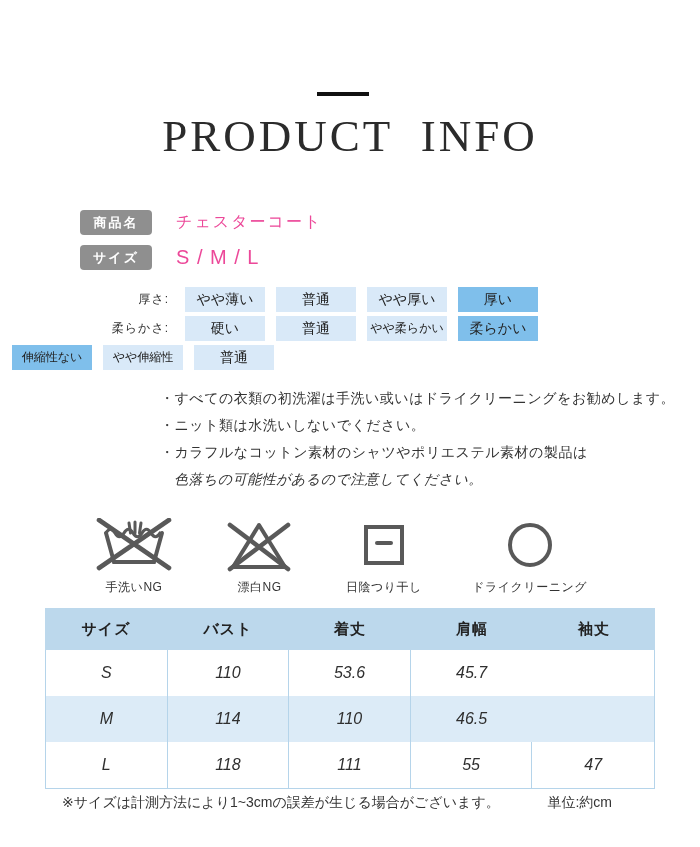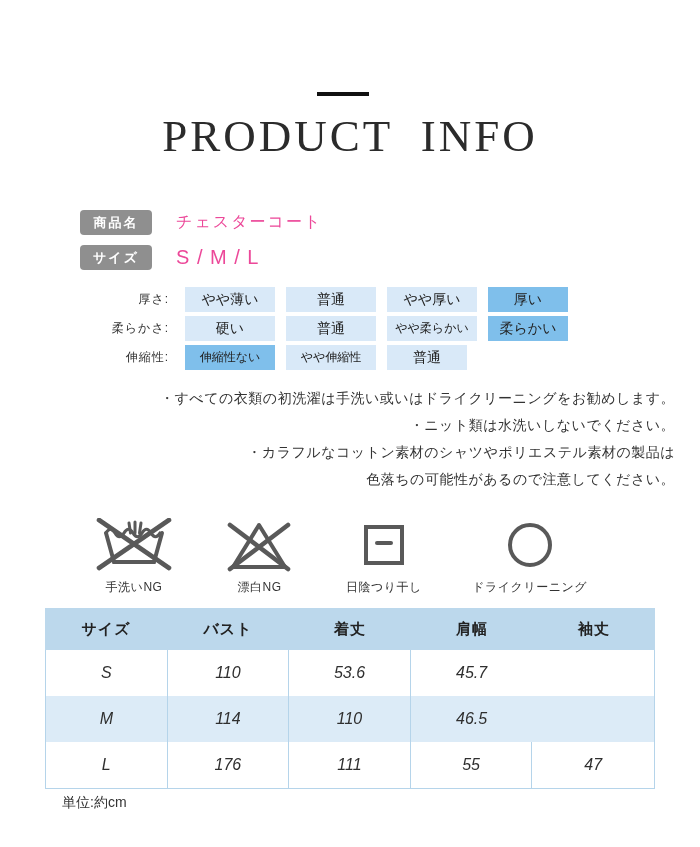--- a/index.html
+++ b/index.html
@@ -31,32 +31,32 @@
   }
   .meta-value { margin-left:8px; font-size:16px; letter-spacing:2px; color:#ec4899; }
   .meta-value.sizes { font-size:20px; letter-spacing:1px; }
 
   
   .attributes { position:absolute; top:287px; left:0; }
   .attr-row { display:flex; height:25px; margin-bottom:4px; }
   .attr-label { width:173px; text-align:right; font-size:12px; line-height:25px; letter-spacing:1px; padding-right:4px;padding-left:8px; }
   .attr-cells { display:flex; margin-left:1px; }
   .attr-cell {
-    width:90px; margin-left:11px; height:25px;
+    width:80px; margin-left:11px; height:25px;
     display:flex; align-items:center; justify-content:center;
     background:var(--cell-blue,#d9e9f8); font-size:14px; color:#222;
   }
   .attr-cell:last-child { width:80px; }
   .attr-cell.small { font-size:12px; }
   .attr-cell.selected { background:var(--selected-blue,#7fbfeb); }
 
   
   .notes { position:absolute; top:388px; left:160px; font-size:14px; color:#333; }
-  .note-line { line-height:21px; margin-bottom:6px; letter-spacing:0.5px;text-align:right; }
-  .note-line.cont { padding-left:14px; }
+  .note-line { line-height:21px; margin-bottom:6px; letter-spacing:0.5px; }
+  .note-line.cont { padding-left:14px;font-style:italic; }
 
   
   .care { position:absolute; top:518px; left:95px; width:492px; display:flex; justify-content:space-between; align-items:flex-end; }
   .care-item { display:flex; flex-direction:column; align-items:center; }
   .care-item svg { display:block; }
   .care-label { margin-top:7px; font-size:12px; color:#333; letter-spacing:0.5px; }
 
   
   .size-table { position:absolute; top:608px; left:45px; width:610px; }
   .thead {
@@ -109,21 +109,20 @@
     <div class="attr-row">
       <div class="attr-label">柔らかさ:</div>
       <div class="attr-cells">
         <div class="attr-cell">硬い</div>
         <div class="attr-cell">普通</div>
         <div class="attr-cell small">やや柔らかい</div>
         <div class="attr-cell selected">柔らかい</div>
       </div>
     </div>
     <div class="attr-row">
-      <div class="attr-label">伸縮性:</div>
       <div class="attr-cells">
         <div class="attr-cell selected small">伸縮性ない</div>
         <div class="attr-cell small">やや伸縮性</div>
         <div class="attr-cell">普通</div>
       </div>
     </div>
   </div>
 
   <div class="notes">
     <div class="note-line">・すべての衣類の初洗濯は手洗い或いはドライクリーニングをお勧めします。</div>
@@ -180,25 +179,26 @@
         <div class="td">45.7</div>
       </div>
       <div class="trow alt">
         <div class="td">M</div>
         <div class="td">114</div>
         <div class="td">110</div>
         <div class="td">46.5</div>
       </div>
       <div class="trow">
         <div class="td">L</div>
-        <div class="td">176</div>
+        <div class="td">118</div>
         <div class="td">111</div>
         <div class="td">55</div>
         <div class="td">47</div>
       </div>
     </div>
   </div>
 
   <div class="footer">
+    <span>※サイズは計測方法により1~3cmの誤差が生じる場合がございます。</span>
     <span>単位:約cm</span>
   </div>
 
 </div>
 
 </body></html>

